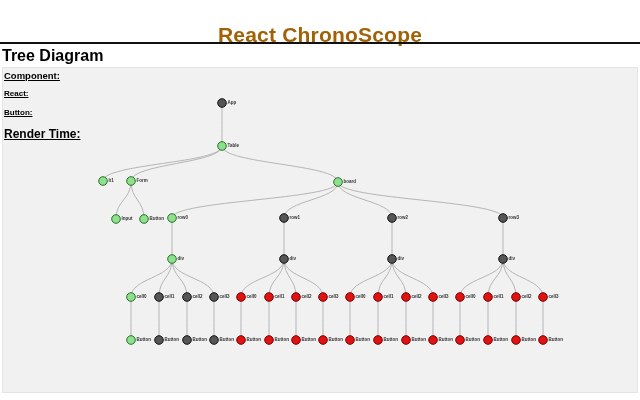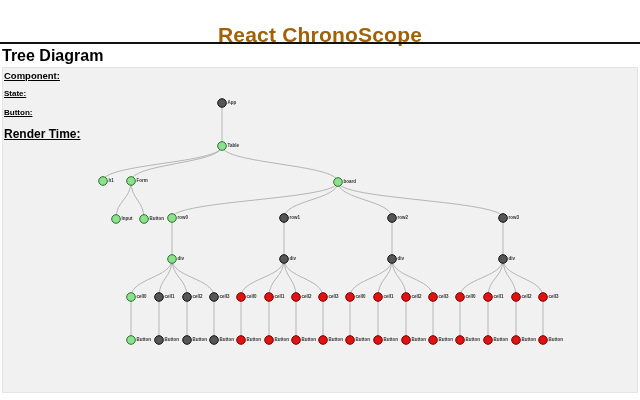--- a/index.html
+++ b/index.html
@@ -70,21 +70,21 @@
 </head>
 <body>
 
 <div class="app-title">React ChronoScope</div>
 <div class="title-rule"></div>
 <div class="section-title">Tree Diagram</div>
 
 <div class="tree-panel"></div>
 
 <div class="info-field f0">Component:</div>
-<div class="info-field f1">State:</div>
+<div class="info-field f1">React:</div>
 <div class="info-field f2">Button:</div>
 <div class="info-field f3">Render Time:</div>
 
 <svg class="tree-svg" viewBox="0 0 640 400" xmlns="http://www.w3.org/2000/svg">
     <path d="M222,103C222,124.5 222,124.5 222,146" class="link" stroke="#b5b5b5"></path>
     <path d="M222,146C222,163.5 103,163.5 103,181" class="link" stroke="#b5b5b5"></path>
     <path d="M222,146C222,163.5 131,163.5 131,181" class="link" stroke="#b5b5b5"></path>
     <path d="M222,146C222,164 338,164 338,182" class="link" stroke="#b5b5b5"></path>
     <path d="M131,181C131,200 116,200 116,219" class="link" stroke="#b5b5b5"></path>
     <path d="M131,181C131,200 144,200 144,219" class="link" stroke="#b5b5b5"></path>

